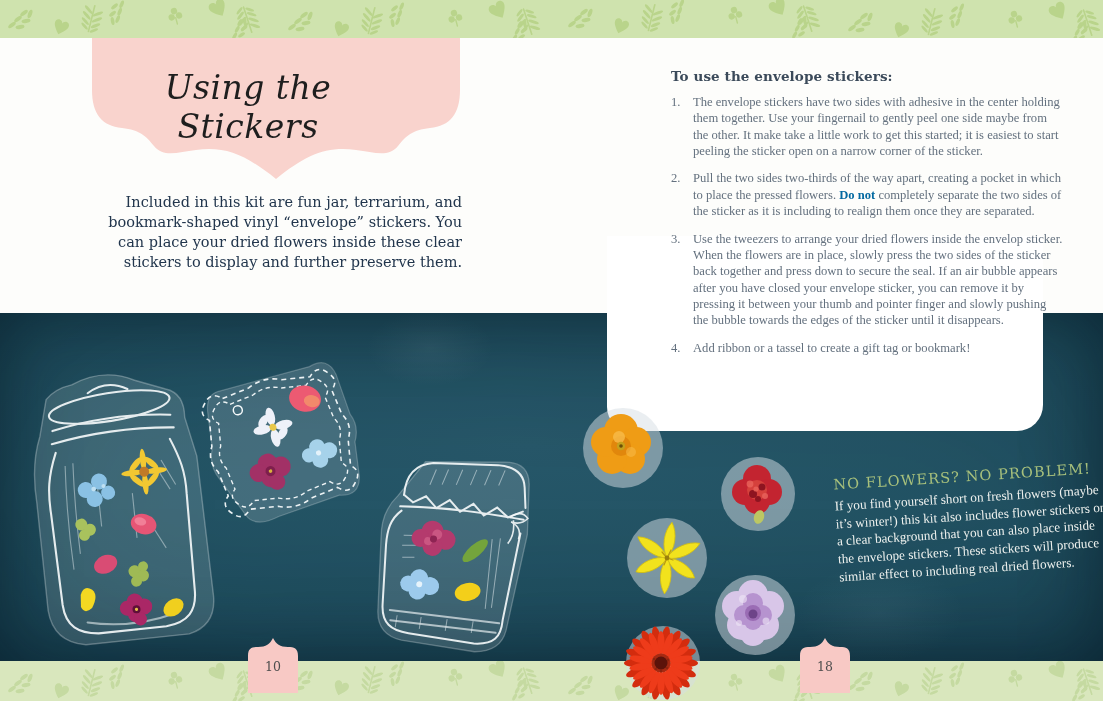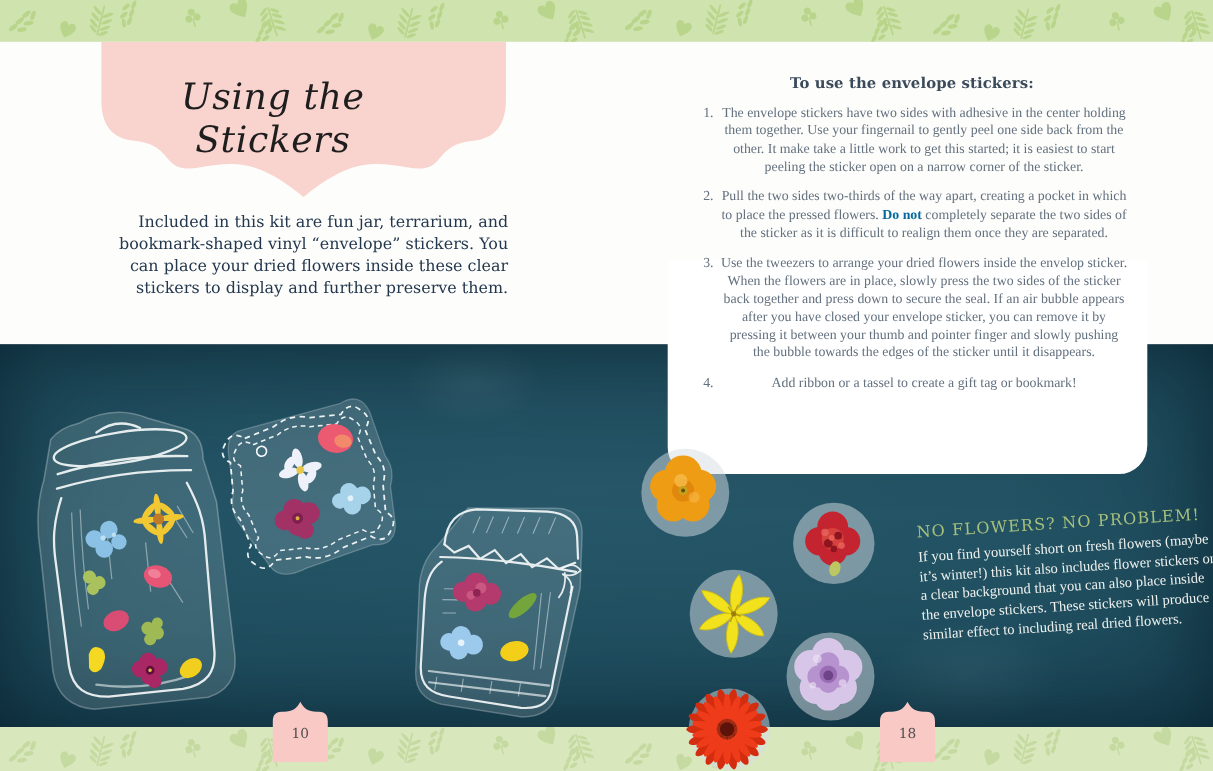--- a/index.html
+++ b/index.html
@@ -23,21 +23,21 @@
   .photo{position:absolute;left:0;top:313px;width:1103px;height:348px;z-index:1;
     background:
       radial-gradient(90px 55px at 430px 35px, rgba(173,205,215,.10), rgba(173,205,215,0) 70%),
       radial-gradient(120px 70px at 880px 300px, rgba(173,205,215,.08), rgba(173,205,215,0) 70%),
       radial-gradient(140% 125% at 48% 38%, #27586a 0%, #205061 42%, #1a4557 68%, #133949 87%, #0e2e3d 100%);
     box-shadow:inset 0 0 70px rgba(2,16,26,.5), inset 0 0 180px rgba(4,20,30,.3);}
 
   
   .panel{position:absolute;left:607px;top:236px;width:436px;height:195px;background:#ffffff;
     border-radius:0 0 26px 24px;z-index:2;}
-  .instructions{position:absolute;left:633px;top:68px;width:392px;z-index:3;text-align:center;}
+  .instructions{position:absolute;left:671px;top:68px;width:392px;z-index:3;}
   .instructions h2{margin:0 0 10px 0;font-family:"DejaVu Serif", serif;font-size:13.5px;font-weight:bold;
     color:#3b4a5a;letter-spacing:.1px;}
   ol.steps{list-style:none;margin:0;padding:0;}
   ol.steps li{display:flex;margin:0 0 11px 0;font-size:12.6px;line-height:1.3;color:#63707e;}
   ol.steps .num{flex:0 0 22px;}
   ol.steps .stext{flex:1;}
   ol.steps strong{color:#0369a1;}
 
   
   .callout{position:absolute;left:836px;top:468px;width:272px;z-index:5;transform:rotate(-3.6deg);}
@@ -119,25 +119,25 @@
 
   <div class="photo"></div>
 
   <div class="panel"></div>
 
   <div class="instructions">
     <h2>To use the envelope stickers:</h2>
     <ol class="steps">
       <li>
         <span class="num">1.</span>
-        <span class="stext">The envelope stickers have two sides with adhesive in the center holding them together. Use your fingernail to gently peel one side back from the other. It make take a little work to get this started; it is easiest to start peeling the sticker open on a narrow corner of the sticker.</span>
+        <span class="stext">The envelope stickers have two sides with adhesive in the center holding them together. Use your fingernail to gently peel one side maybe from the other. It make take a little work to get this started; it is easiest to start peeling the sticker open on a narrow corner of the sticker.</span>
       </li>
       <li>
         <span class="num">2.</span>
-        <span class="stext"><span>Pull the two sides two-thirds of the way apart, creating a pocket in which to place the pressed flowers. </span><strong>Do not</strong><span> completely separate the two sides of the sticker as it is difficult to realign them once they are separated.</span></span>
+        <span class="stext"><span>Pull the two sides two-thirds of the way apart, creating a pocket in which to place the pressed flowers. </span><strong>Do not</strong><span> completely separate the two sides of the sticker as it is including to realign them once they are separated.</span></span>
       </li>
       <li>
         <span class="num">3.</span>
         <span class="stext">Use the tweezers to arrange your dried flowers inside the envelop sticker. When the flowers are in place, slowly press the two sides of the sticker back together and press down to secure the seal. If an air bubble appears after you have closed your envelope sticker, you can remove it by pressing it between your thumb and pointer finger and slowly pushing the bubble towards the edges of the sticker until it disappears.</span>
       </li>
       <li>
         <span class="num">4.</span>
         <span class="stext">Add ribbon or a tassel to create a gift tag or bookmark!</span>
       </li>
     </ol>

